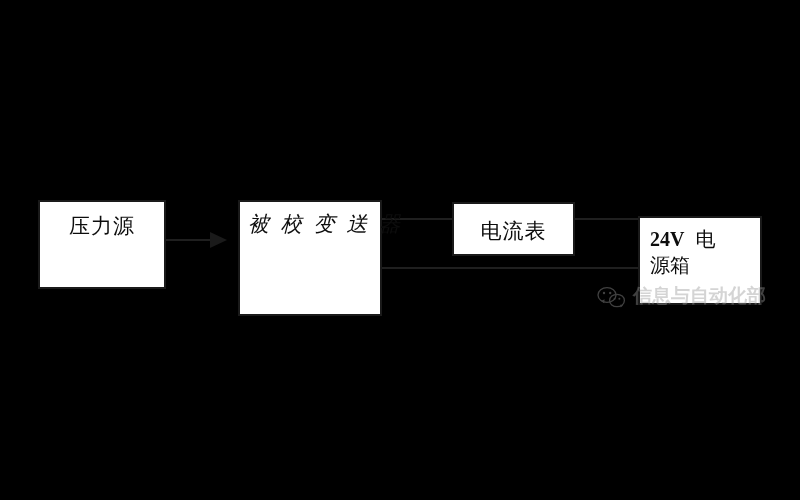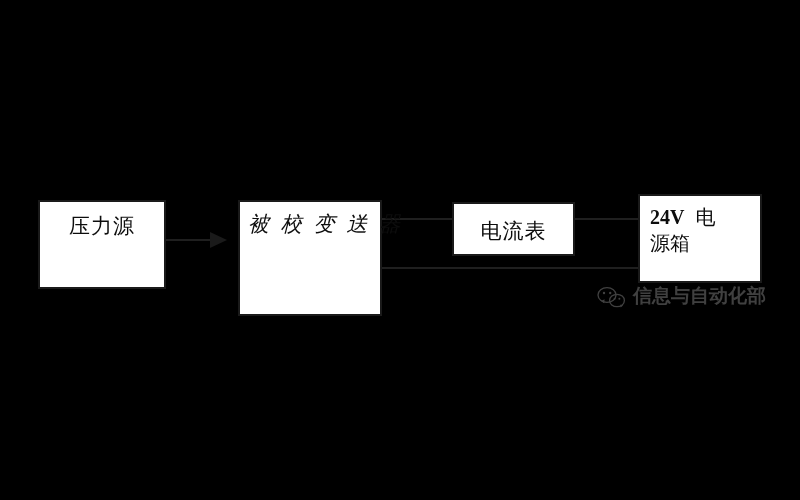--- a/index.html
+++ b/index.html
@@ -84,21 +84,21 @@
   #box-ammeter .block-label {
     top: 13px;
     text-align: center;
     font-size: 21px;
     letter-spacing: 1px;
   }
 
   
   #box-power-supply {
     left: 638px;
-    top: 194px;
+    top: 216px;
     width: 124px;
     height: 89px;
   }
   #box-power-supply .block-label {
     top: 8px;
     left: 10px;
     right: 6px;
     text-align: left;
     font-size: 20px;
   }

